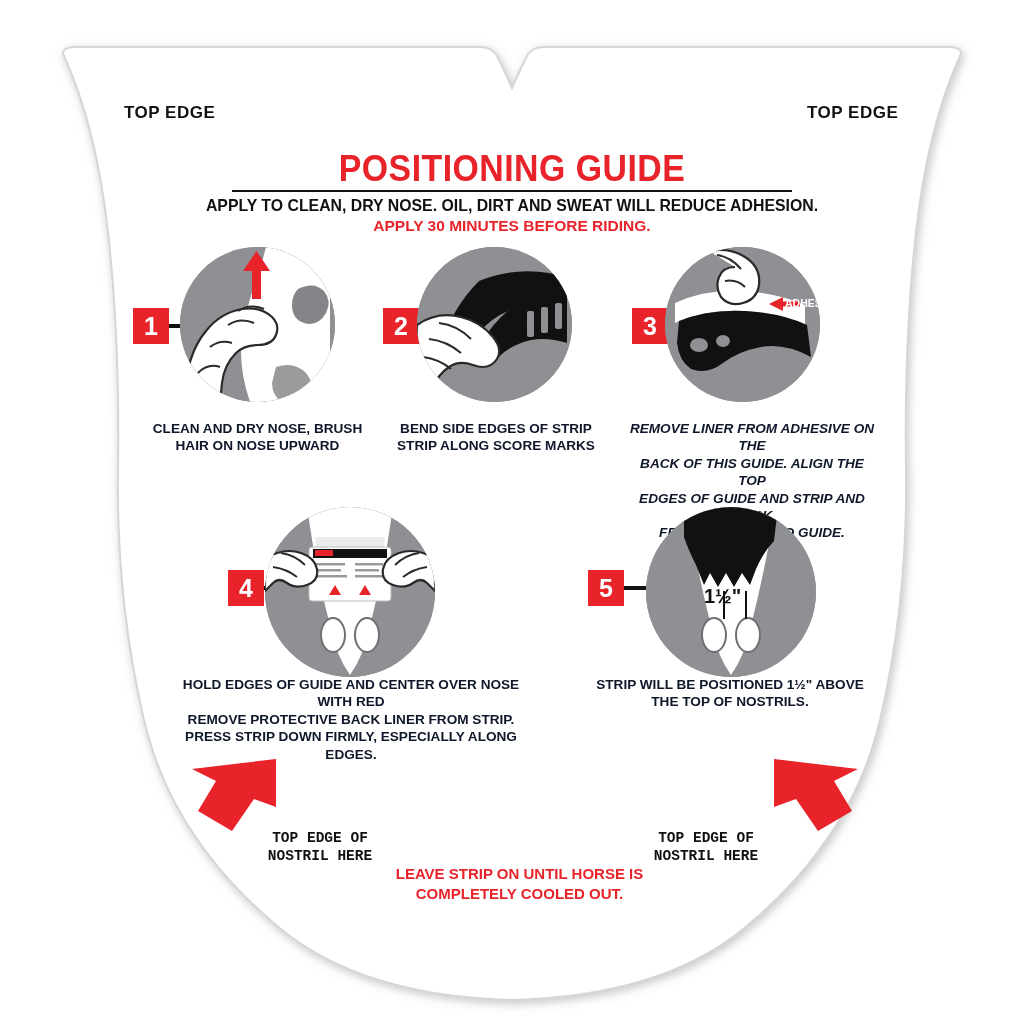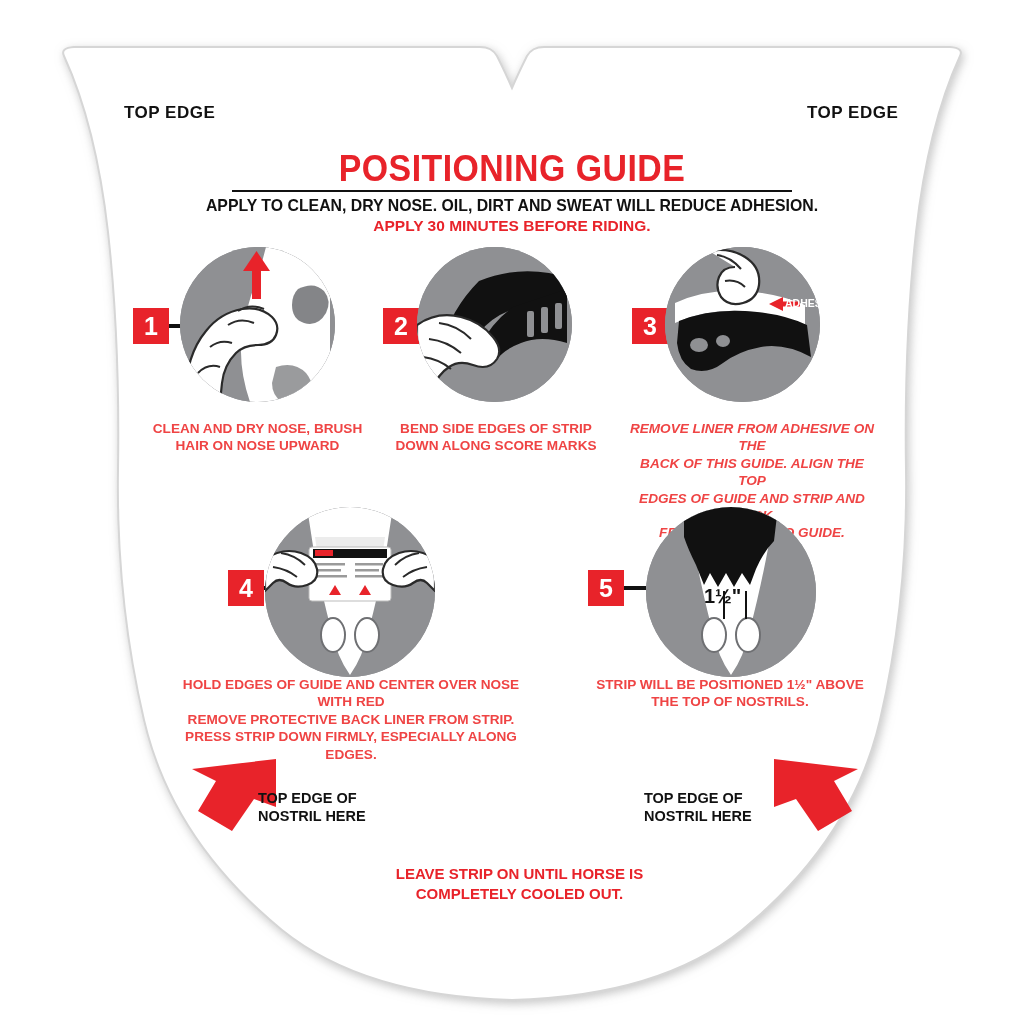--- a/index.html
+++ b/index.html
@@ -110,33 +110,35 @@
     position: absolute;
     border-radius: 50%;
     overflow: hidden;
     background: #8f9093;
   }
   .caption {
     position: absolute;
     text-align: center;
     font-size: 13.6px;
     font-weight: bold;
-    color: #ef4444;
+    color: #0f172a;
     line-height: 1.28;
     font-family: "Liberation Sans", sans-serif;
   }
 
   
   .arrow-label {
     position: absolute;
     font-size: 14.5px;
     font-weight: bold;
     color: #111;
+    text-align: center;
     line-height: 1.25;
-    font-family: Liberation Sans, sans-serif;
+    font-family: Liberation Mono, monospace;
+    margin-top: 40px;
   }
   .footer {
     position: absolute;
     left: 0; right: 0;
     top: 864px;
     text-align: center;
     color: #e8232a;
     font-size: 15px;
     font-weight: bold;
     line-height: 1.3;
@@ -248,21 +250,21 @@
           </g>
 
           <path d="M0 78 Q20 64 44 70 Q64 75 76 90 Q86 102 80 112 Q72 124 56 118 Q42 113 32 120 Q20 128 16 142 L12 155 L0 155 Z" fill="#ffffff" stroke="#2a2a2a" stroke-width="2.2" stroke-linejoin="round"></path>
           <path d="M22 76 Q40 78 54 92" fill="none" stroke="#2a2a2a" stroke-width="2"></path>
           <path d="M12 92 Q30 94 44 106" fill="none" stroke="#2a2a2a" stroke-width="2"></path>
           <path d="M6 110 Q22 112 34 122" fill="none" stroke="#2a2a2a" stroke-width="2"></path>
         </svg>
       </div>
       <div class="caption" style="left:390px; top:420px; width:212px;">
         <div>BEND SIDE EDGES OF STRIP</div>
-        <div>DOWN ALONG SCORE MARKS</div>
+        <div>STRIP ALONG SCORE MARKS</div>
       </div>
     </div>
 
     <div class="step">
       <div class="badge" style="left:632px; top:308px;">3</div>
       <div class="badge-stem" style="left:668px; top:324px; width:22px;"></div>
       <div class="circle" style="left:665px; top:247px; width:155px; height:155px;">
         <svg width="155" height="155" viewBox="0 0 155 155">
           <rect width="155" height="155" fill="#8f9093"></rect>
 

